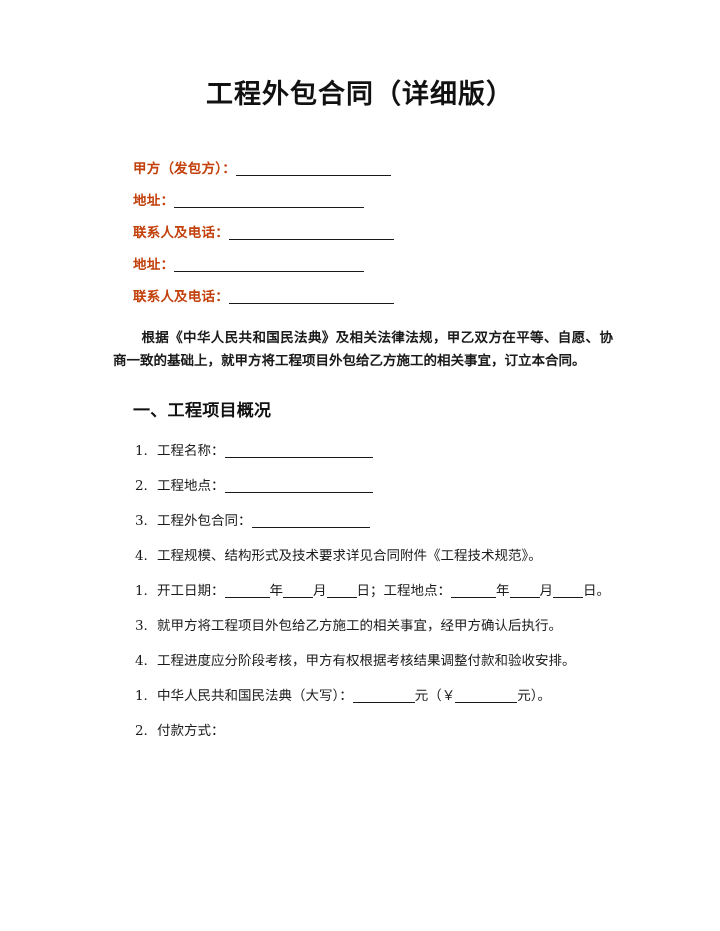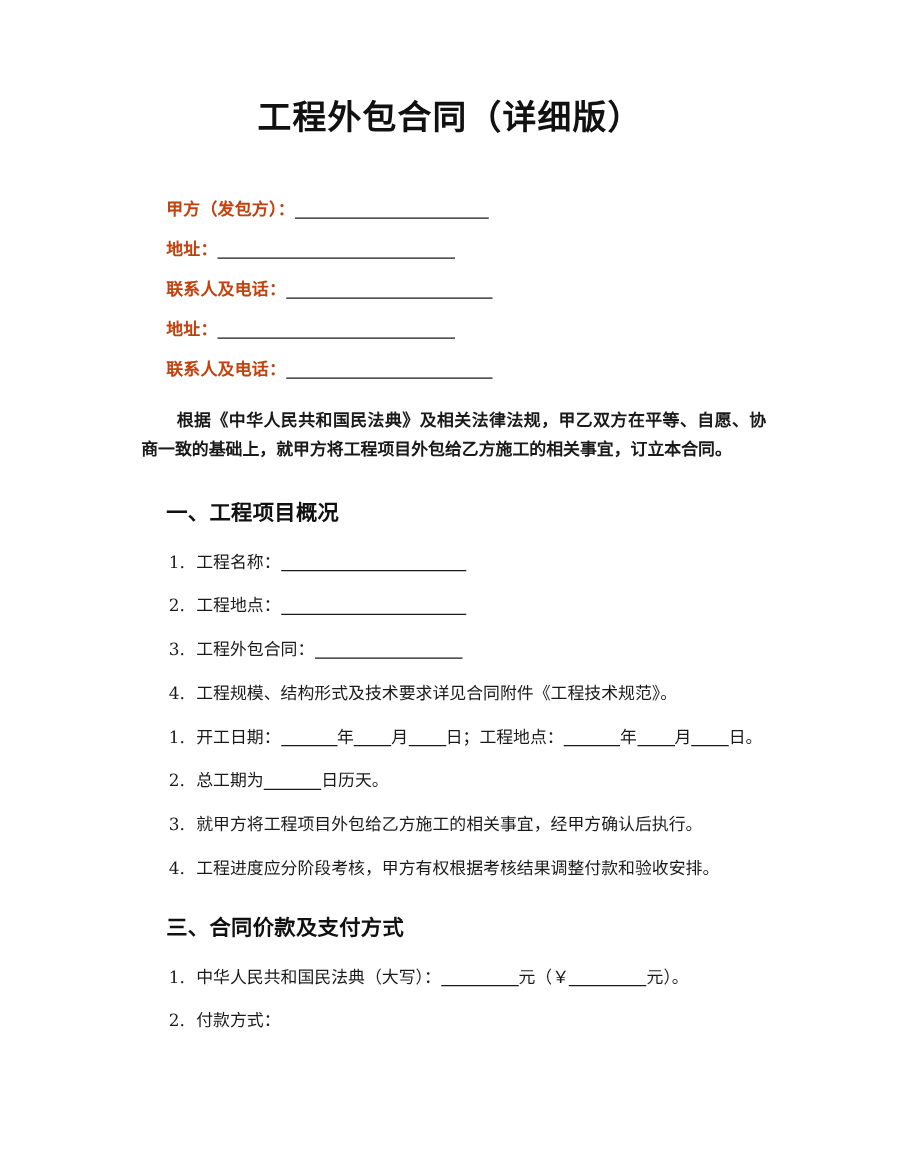--- a/index.html
+++ b/index.html
@@ -136,30 +136,26 @@
     </p>
     <p class="item">
       <span class="num">4.</span><span>工程规模、结构形式及技术要求详见合同附件《工程技术规范》。</span>
     </p>
 
 
     <p class="item">
       <span class="num">1.</span><span>开工日期：</span><span class="blank w-year"></span><span>年</span><span class="blank w-md"></span><span>月</span><span class="blank w-md"></span><span>日；</span><span>工程地点：</span><span class="blank w-year"></span><span>年</span><span class="blank w-md"></span><span>月</span><span class="blank w-md"></span><span>日。</span>
     </p>
     <p class="item">
-      <span class="num">2.</span><span>总工期为</span><span class="blank w-days"></span><span>日历天。</span>
-    </p>
-    <p class="item">
       <span class="num">3.</span><span>就甲方将工程项目外包给乙方施工的相关事宜，经甲方确认后执行。</span>
     </p>
     <p class="item">
       <span class="num">4.</span><span>工程进度应分阶段考核，甲方有权根据考核结果调整付款和验收安排。</span>
     </p>
 
-    <p class="sec-head">三、合同价款及支付方式</p>
 
     <p class="item">
       <span class="num">1.</span><span>中华人民共和国民法典（大写）：</span><span class="blank w-money"></span><span>元（￥</span><span class="blank w-money"></span><span>元）。</span>
     </p>
     <p class="item">
       <span class="num">2.</span><span>付款方式：</span>
     </p>
 
   </div>
 </div>

